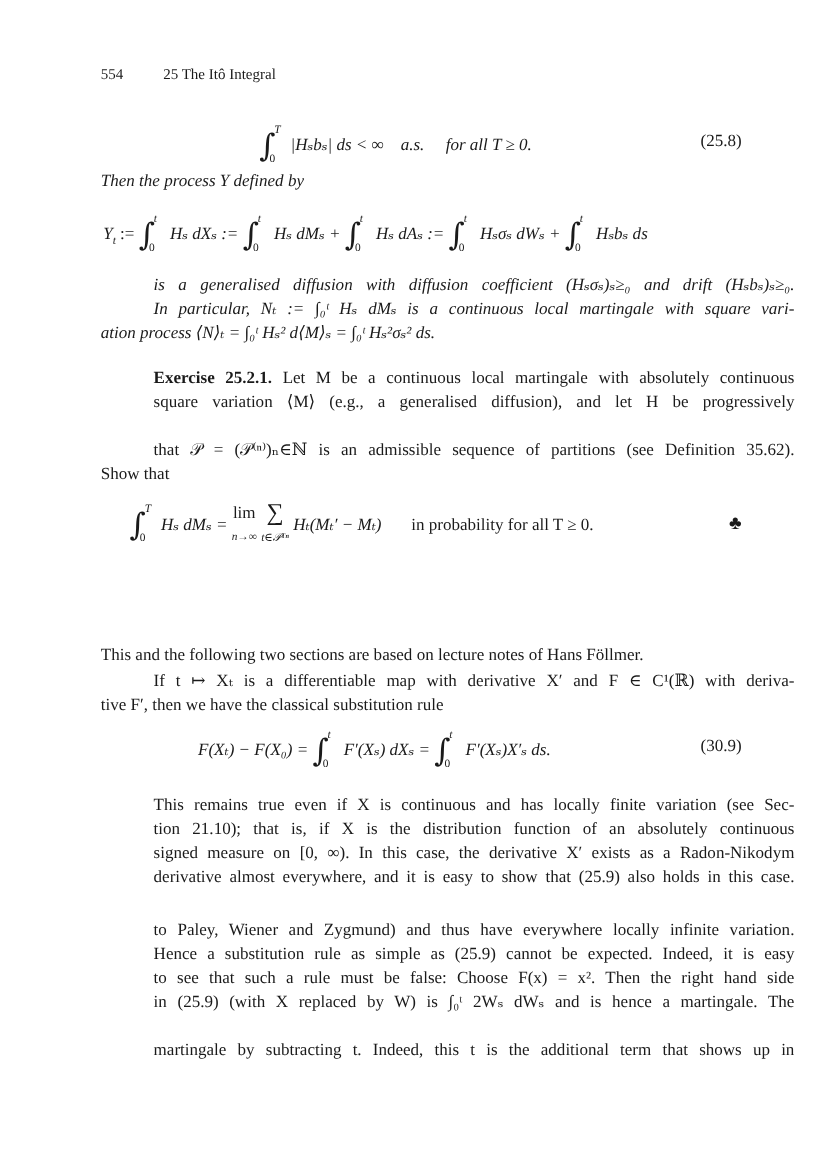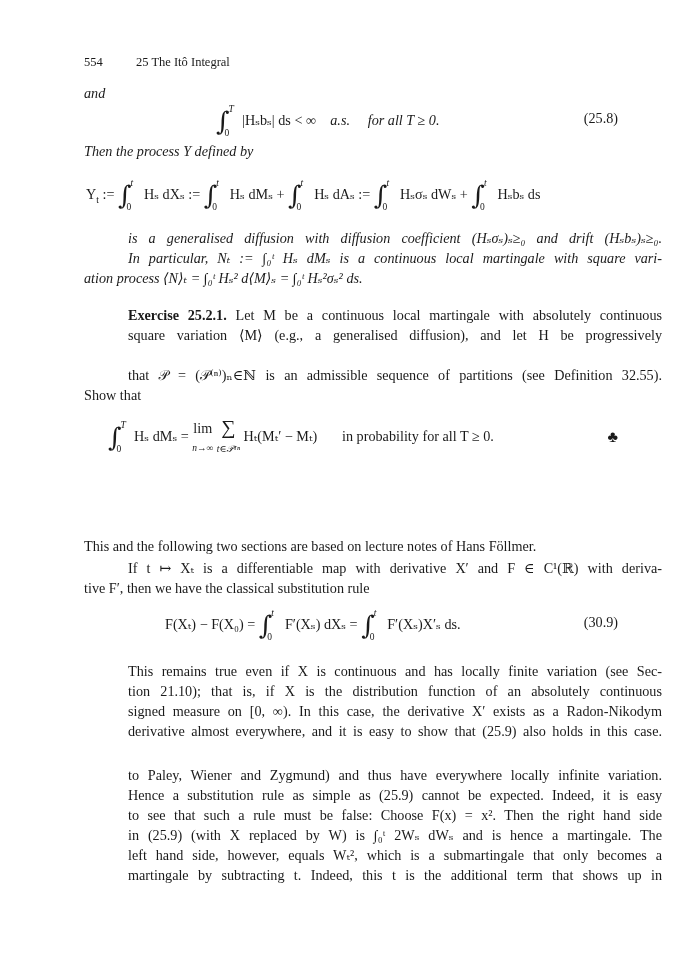--- a/index.html
+++ b/index.html
@@ -2,21 +2,21 @@
 <html><head>
 <meta charset="utf-8">
 <style>
   html, body { margin:0; padding:0; background:#ffffff; }
   body { width:700px; height:960px; position:relative; overflow:hidden;
          font-family:"Liberation Serif","DejaVu Serif",serif; color:#1a1a1a; }
   .page { position:absolute; left:0; top:0; width:700px; height:722px; }
   .line { position:absolute; left:84px; width:534px; font-size:14.2px; line-height:18px; white-space:nowrap; }
   .just { text-align:justify; text-align-last:justify;margin-left:44px; }
   .it { font-style:italic; }
-  .m { }
+  .m { font-style:italic; }
   .hdr { font-size:12.5px; }
   .hdr .num { display:inline-block; width:52px; }
   .eq { position:absolute; font-size:14.2px; line-height:18px; white-space:nowrap; }
   .eqnum { position:absolute; right:82px; font-size:14.2px; }
   .int { font-size:26px; font-style:italic; position:relative; top:5px; margin-right:1px; font-family:"DejaVu Serif",serif; font-weight:normal; }
   .lims { display:inline-block; position:relative; width:8px; vertical-align:middle; height:36px; font-size:9.5px; }
   .lims .u { position:absolute; top:-4px; left:-2px; font-style:italic; }
   .lims .l { position:absolute; bottom:-2px; left:-6px; }
   sub, sup { font-size:9.5px; line-height:0; }
   .h2 { position:absolute; left:84px; font-size:17.5px; font-weight:bold; }
@@ -26,21 +26,20 @@
 </style>
 </head>
 <body>
 
 <div class="page">
 
   <div class="line hdr" style="top:53px;">
     <span class="num">554</span><span>25  The Itô Integral</span>
   </div>
 
-  <div class="line it" style="top:84px;">and</div>
 
   <div class="eq" style="left:216px; top:104px;">
     <span class="int">∫</span><span class="lims"><span class="u">T</span><span class="l">0</span></span>
     <span class="m">|Hₛbₛ| ds &lt; ∞</span>
     &nbsp;&nbsp;&nbsp;<span class="it">a.s.</span>
     &nbsp;&nbsp;&nbsp;&nbsp;<span class="it">for all  T ≥ 0.</span>
   </div>
   <div class="eqnum" style="top:110px;">(25.8)</div>
 
   <div class="line it" style="top:142px;">Then the process  Y  defined by</div>
@@ -60,21 +59,21 @@
   </div>
 
   <div class="line it just" style="top:229px;">is a generalised diffusion with diffusion coefficient  (Hₛσₛ)ₛ≥₀  and drift  (Hₛbₛ)ₛ≥₀.</div>
   <div class="line it just" style="top:249px;">In particular,  Nₜ := ∫₀ᵗ Hₛ dMₛ  is a continuous local martingale with square vari-</div>
   <div class="line it" style="top:269px;">ation process  ⟨N⟩ₜ = ∫₀ᵗ Hₛ² d⟨M⟩ₛ = ∫₀ᵗ Hₛ²σₛ² ds.</div>
 
   <div class="line just" style="top:306px;">
     <span class="bold">Exercise 25.2.1.</span> <span>Let M be a continuous local martingale with absolutely continuous</span>
   </div>
   <div class="line just" style="top:326px;">square variation  ⟨M⟩  (e.g., a generalised diffusion), and let  H  be progressively</div>
-  <div class="line just" style="top:366px;">that 𝒫 = (𝒫⁽ⁿ⁾)ₙ∈ℕ  is an admissible sequence of partitions (see Definition 32.55).</div>
+  <div class="line just" style="top:366px;">that 𝒫 = (𝒫⁽ⁿ⁾)ₙ∈ℕ  is an admissible sequence of partitions (see Definition 35.62).</div>
   <div class="line" style="top:386px;">Show that</div>
 
   <div class="eq" style="left:108px; top:418px;">
     <span class="int">∫</span><span class="lims"><span class="u">T</span><span class="l">0</span></span>
     <span class="m">Hₛ dMₛ = </span>
     <span class="sumblk"><span>lim</span><br><span style="font-size:9.5px; font-style:italic;">n→∞</span></span>
     <span class="sumblk"><span style="font-size:20px;">∑</span><br><span style="font-size:9.5px; font-style:italic;">t∈𝒫ᵀⁿ</span></span>
     <span class="m">Hₜ(Mₜ′ − Mₜ)</span>
     &nbsp;&nbsp;&nbsp;&nbsp;&nbsp;&nbsp;<span>in probability  for all   T ≥ 0.</span>
   </div>
@@ -96,16 +95,15 @@
 
   <div class="line just" style="top:662px;">This remains true even if  X  is continuous and has locally finite variation (see Sec-</div>
   <div class="line just" style="top:682px;">tion 21.10); that is, if  X  is the distribution function of an absolutely continuous</div>
   <div class="line just" style="top:702px;">signed measure on  [0, ∞). In this case, the derivative  X′  exists as a Radon-Nikodym</div>
   <div class="line just" style="top:722px;">derivative almost everywhere, and it is easy to show that (25.9) also holds in this case.</div>
 
   <div class="line just" style="top:766px;">to Paley, Wiener and Zygmund) and thus have everywhere locally infinite variation.</div>
   <div class="line just" style="top:786px;">Hence a substitution rule as simple as (25.9) cannot be expected. Indeed, it is easy</div>
   <div class="line just" style="top:806px;">to see that such a rule must be false: Choose  F(x) = x². Then the right hand side</div>
   <div class="line just" style="top:826px;">in (25.9) (with  X  replaced by  W) is  ∫₀ᵗ 2Wₛ dWₛ  and is hence a martingale. The</div>
-  <div class="line just" style="top:846px;">left hand side, however, equals  Wₜ², which is a submartingale that only becomes a</div>
   <div class="line just" style="top:866px;">martingale by subtracting  t. Indeed, this  t  is the additional term that shows up in</div>
 
 </div>
 
 </body></html>

